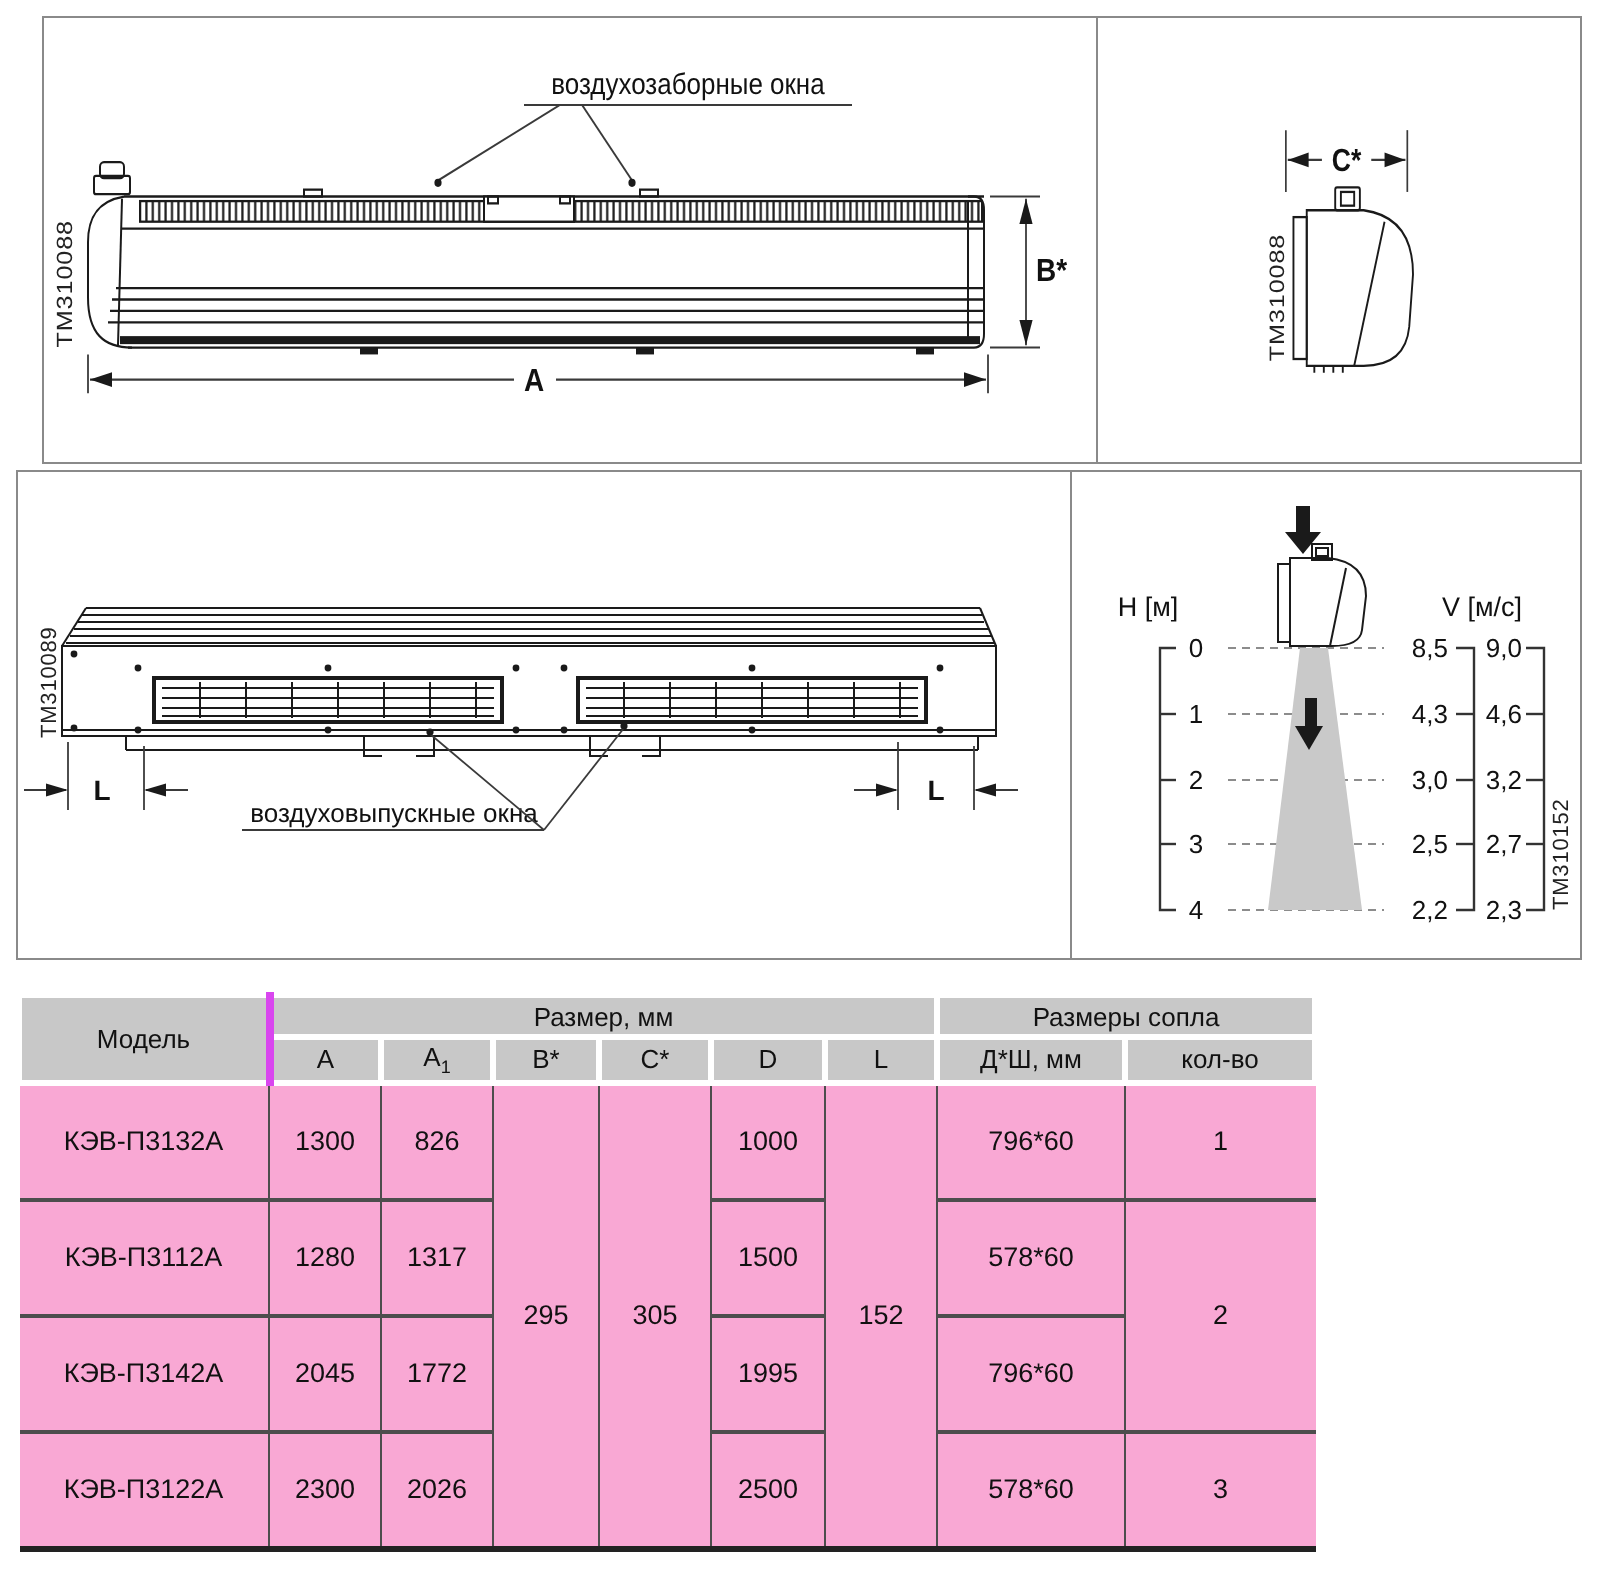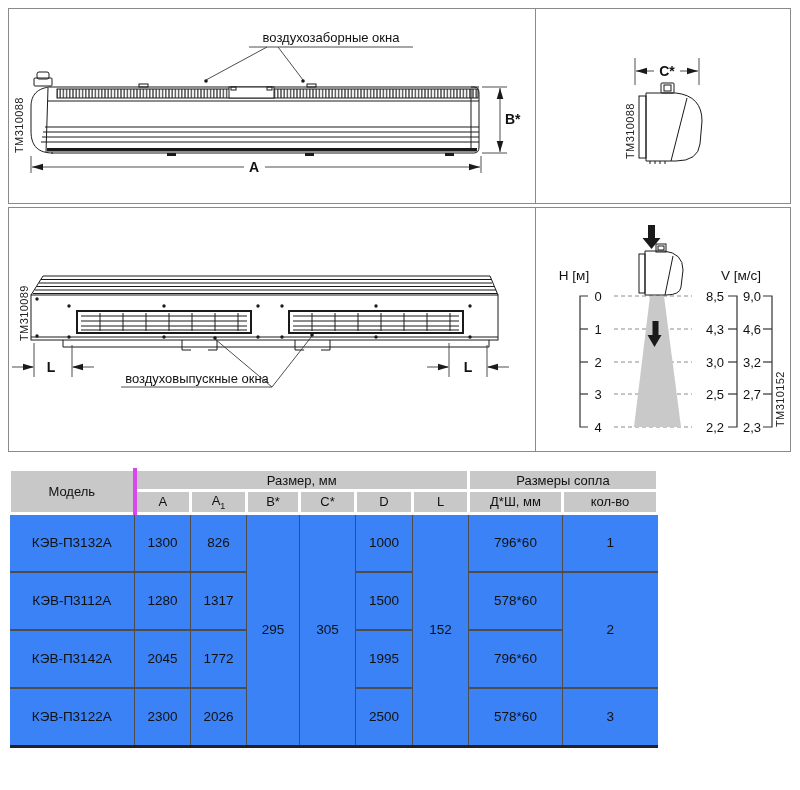--- a/index.html
+++ b/index.html
@@ -4,21 +4,21 @@
 <style>
   html,body { margin:0; padding:0; background:#fff; }
   body {
     width:800px; height:790px;
     font-family:"Liberation Sans","DejaVu Sans",sans-serif;
     color:#111; position:relative;
   }
   
   .drawings { margin:8px 0 0 8px; width:783px; }
   .drow { display:flex; border:1px solid #8a8a8a; background:#fff; box-sizing:border-box; }
-  .drow1 { height:196px; margin-bottom:3px; }
+  .drow1 { height:224px; margin-bottom:3px;margin-left:13px; }
   .drow2 { height:245px; }
   .dcell-left  { width:527px; border-right:1px solid #8a8a8a; box-sizing:border-box; }
   .dcell-right { flex:1; }
   .dcell-left svg, .dcell-right svg { display:block; width:100%; height:100%; }
 
   
   .ln   { stroke:#1a1a1a; fill:none; stroke-width:1; }
   .ln2  { stroke:#1a1a1a; fill:none; stroke-width:2; }
   .lnthin { stroke:#3a3a3a; fill:none; stroke-width:0.9; }
   .fillDark { fill:#1a1a1a; stroke:none; }
@@ -34,21 +34,21 @@
   .spec-table {
     border-collapse:collapse; margin:16px 0 0 8px;
     border-bottom:3px solid #222;
     font-size:13.5px; text-align:center;
   }
   .spec-table th {
     background:#c8c8c8; font-weight:normal; font-size:13px;
     border:3px solid #fff; height:16px; padding:1px 2px;
   }
   .spec-table th.model-h { border-right:4px solid #d946ef; }
-  .spec-table td { height:56px; padding:0 2px; background:#3b82f6; }
+  .spec-table td { height:56px; padding:0 2px; background:#f9a8d4; }
   .spec-table td { border-left:1.5px solid #4d4d4d; }
   .spec-table td.model { border-left:none; }
   .spec-table tr.sep td { border-top:2px solid #4d4d4d; }
   .spec-table sub { font-size:9px; }
 
   
   .footnotes { margin:7px 0 0 11px; font-size:13.5px; line-height:1.28; color:#111; }
 </style>
 </head>
 <body>

